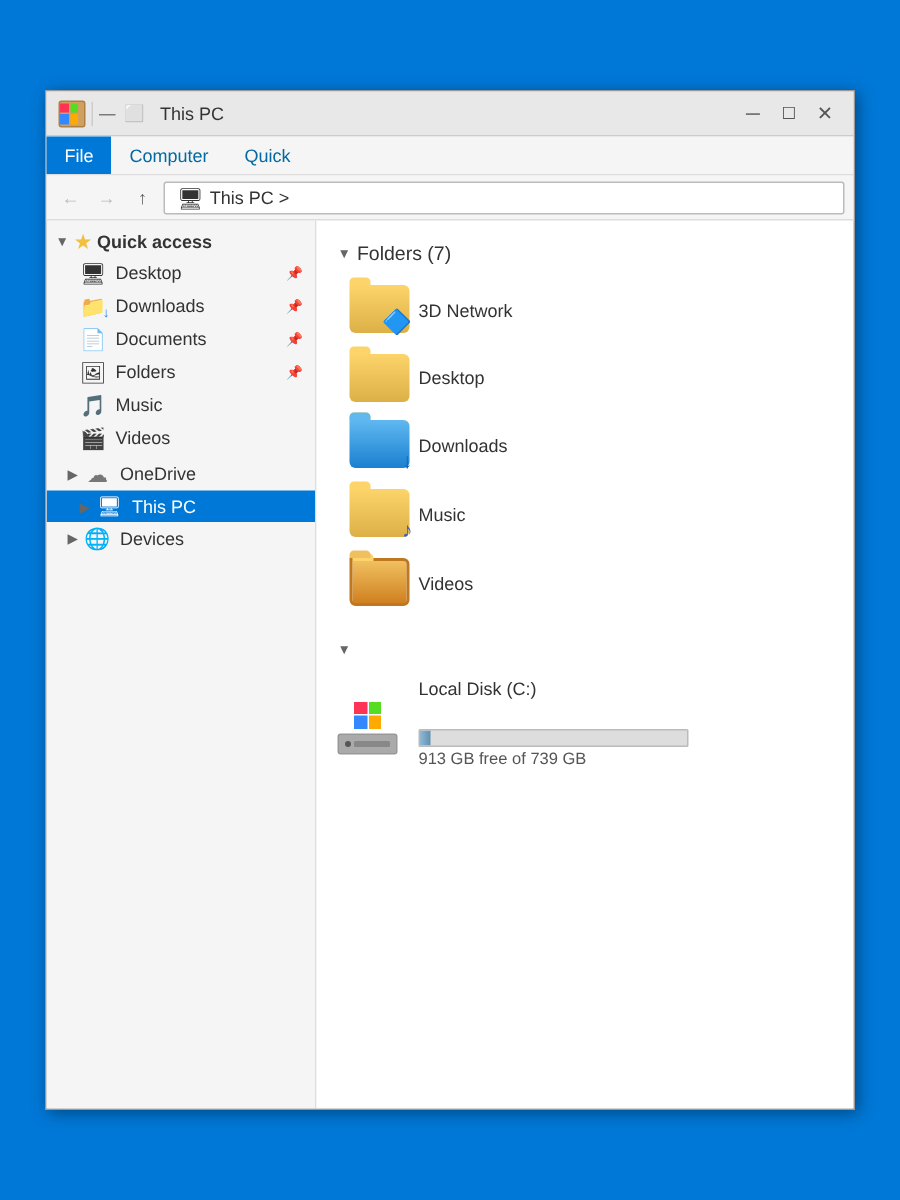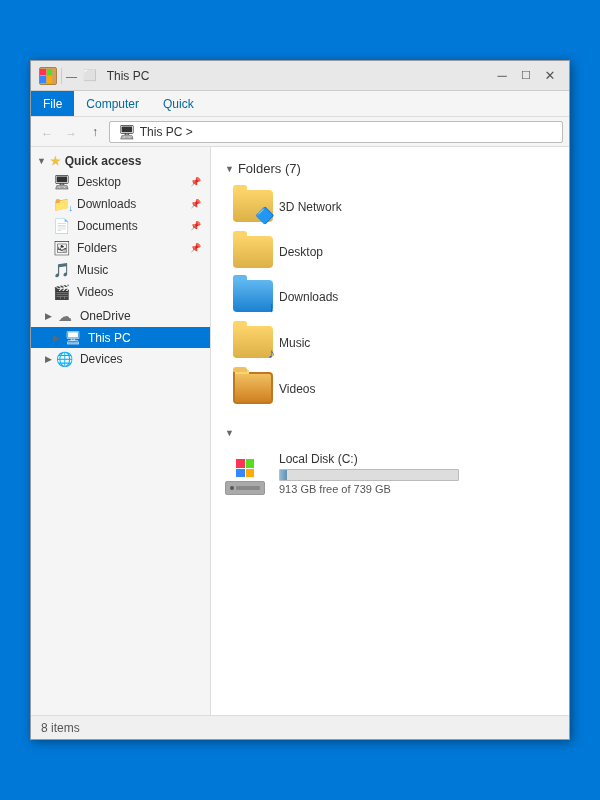--- a/index.html
+++ b/index.html
@@ -243,21 +243,21 @@
       display: flex;
       align-items: center;
       gap: 10px;
       padding: 6px 0;
       cursor: pointer;
     }
     .device-info { flex: 1; }
     .device-name {
       font-size: 12px;
       color: #333;
-      margin-bottom: 3px;
+      margin-bottom: 20px;
     }
     .progress-bar-bg {
       width: 180px;
       height: 12px;
       background: #ddd;
       border: 1px solid #bbb;
       border-radius: 1px;
       overflow: hidden;
     }
     .progress-bar-fill {
@@ -507,16 +507,13 @@
               <div class="progress-bar-fill" style="width: 4.2%;"></div>
             </div>
             <div class="device-space">913 GB free of 739 GB</div>
           </div>
         </div>
       </div>
 
     </div>
   </div>
 
-  <div class="status-bar">
-    <span>8 items</span>
-  </div>
 </div>
 
 </body></html>

